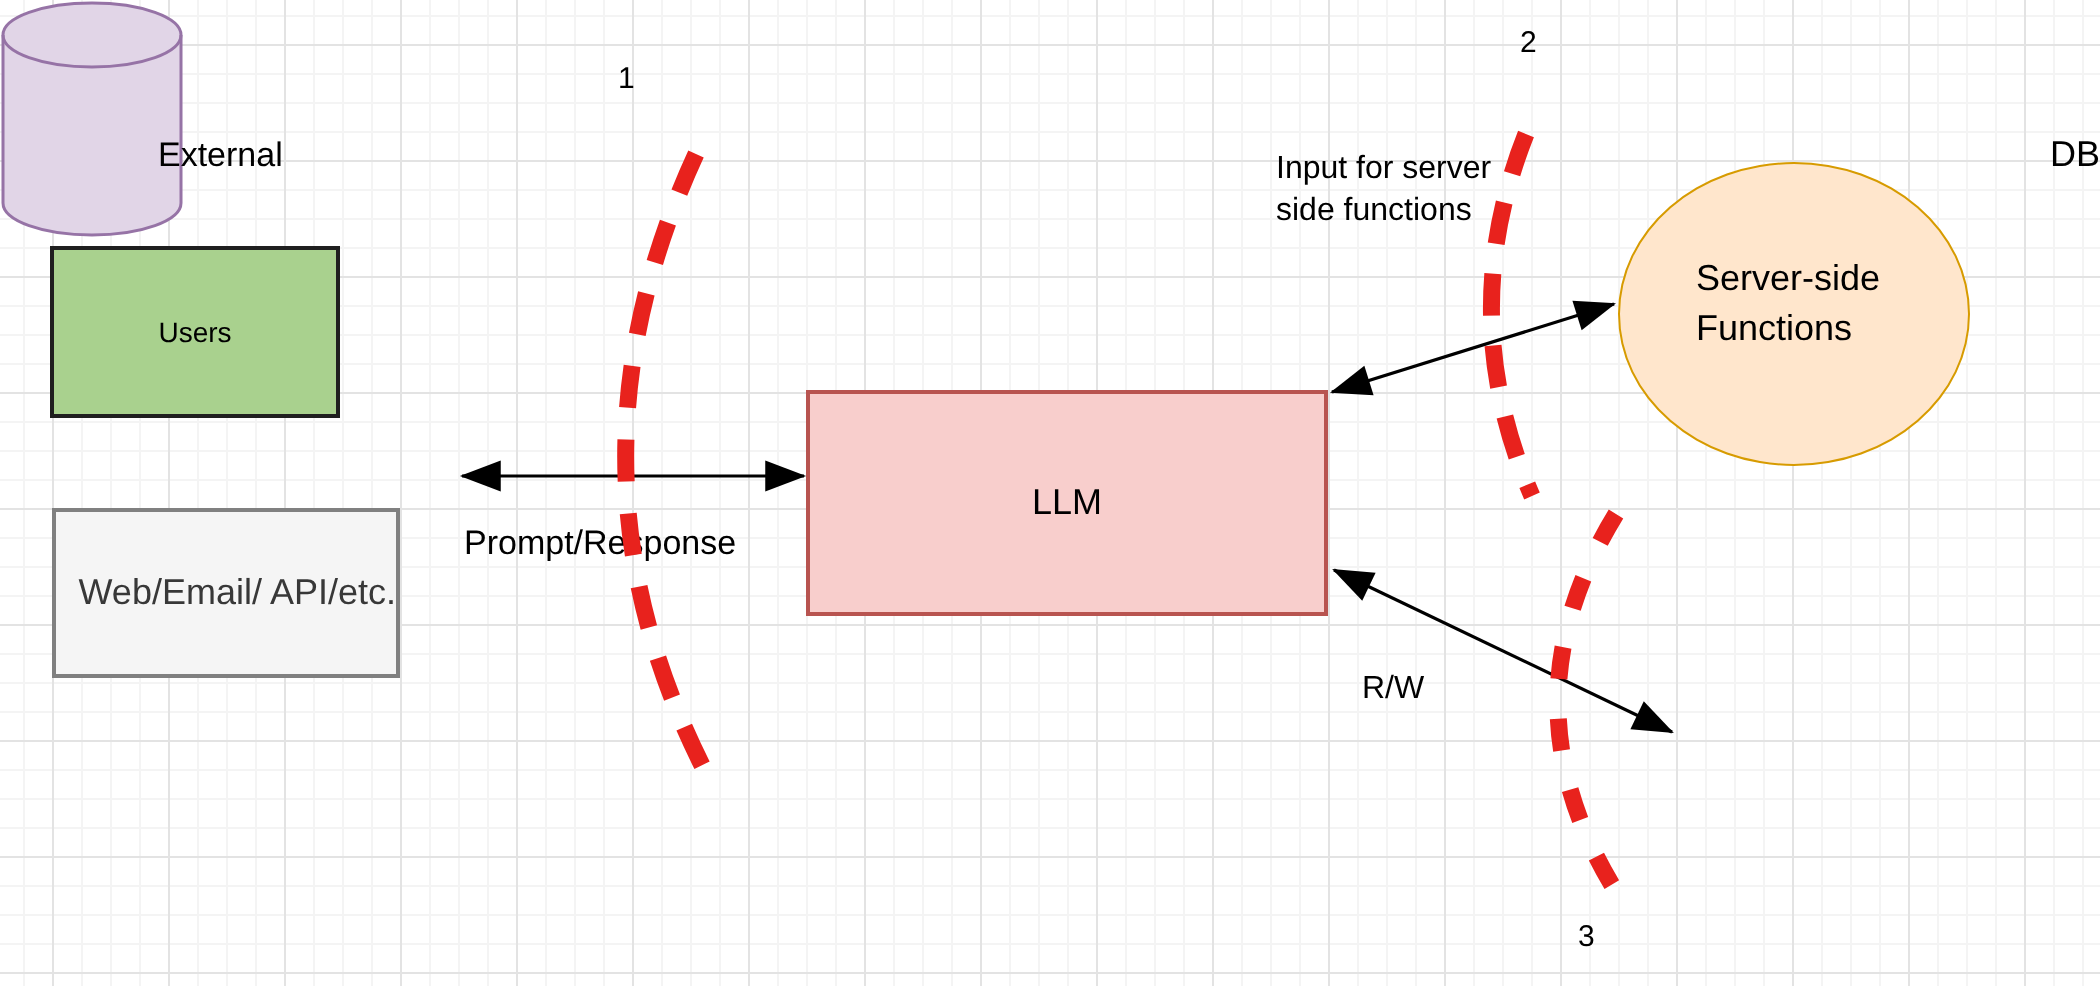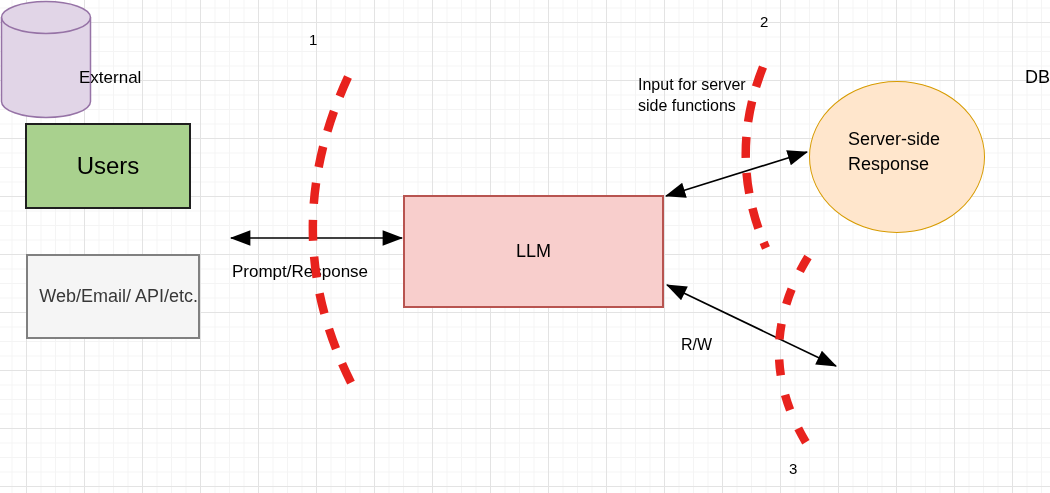--- a/index.html
+++ b/index.html
@@ -15,22 +15,22 @@
       linear-gradient(90deg, #e3e3e3 1px, transparent 1px),
       linear-gradient(#f4f4f4 1px, transparent 1px),
       linear-gradient(90deg, #f4f4f4 1px, transparent 1px);
     background-size:58px 58px,58px 58px,14.5px 14.5px,14.5px 14.5px;
     background-position:26px 22px,26px 22px,11.5px 7.5px,11.5px 7.5px;
   }
   .node{
     position:absolute;display:flex;align-items:center;justify-content:center;
     box-sizing:border-box;text-align:center;
   }
-  #node-users{left:25px;top:123px;width:166px;height:86px;
-    background:#a9d18e;border:2px solid #1f1f1f;font-size:24px;}
+  #node-users{left:25px;top:123px;width:145px;height:86px;
+    background:#a9d18e;border:2px solid #1f1f1f;font-size:14px;}
   #node-web{left:26px;top:254px;width:174px;height:85px;
     background:#f5f5f5;border:2px solid #808080;font-size:18px;color:#383838;justify-content:flex-end;}
   #node-llm{left:403px;top:195px;width:261px;height:113px;
     background:#f8cecc;border:2px solid #b85450;font-size:18px;}
   #node-ssf{left:809px;top:81px;width:176px;height:152px;
     background:#ffe6cc;border:1.5px solid #d79b00;border-radius:50%;
     font-size:18px;line-height:25px;justify-content:flex-start;text-align:left;
     padding-left:38px;}
   #node-ssf span{display:block;width:104px;margin-top:-10px;}
   #node-db{left:836px;top:311px;width:92px;height:119px;}
@@ -59,21 +59,21 @@
 
   <div class="node" id="node-web">
     <span>Web/Email/ API/etc.</span>
   </div>
 
   <div class="node" id="node-llm">
     <span>LLM</span>
   </div>
 
   <div class="node" id="node-ssf">
-    <span>Server-side Response</span>
+    <span>Server-side Functions</span>
   </div>
 
   <div id="node-db">
     <svg width="92" height="119" viewBox="0 0 92 119">
       <path d="M 1.5 17.5 A 44.5 16 0 0 1 90.5 17.5 L 90.5 101.5 A 44.5 16 0 0 1 1.5 101.5 Z" fill="#e1d5e7" stroke="#9673a6" stroke-width="1.5"></path>
       <path d="M 1.5 17.5 A 44.5 16 0 0 0 90.5 17.5" fill="none" stroke="#9673a6" stroke-width="1.5"></path>
     </svg>
     <div class="db-label">DB</div>
   </div>
 

